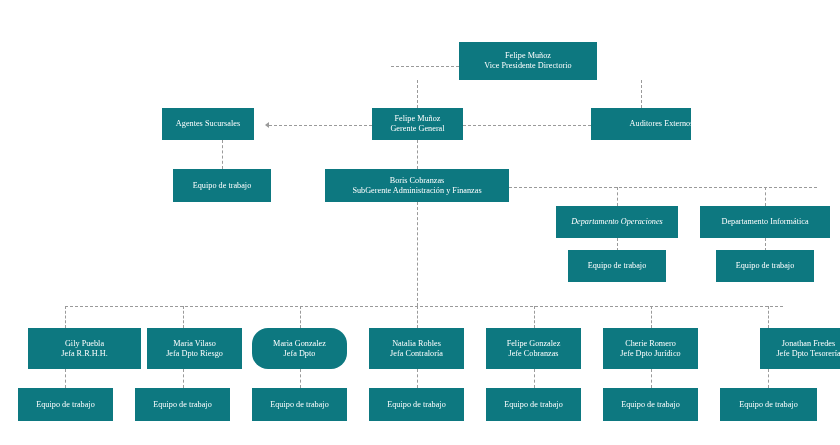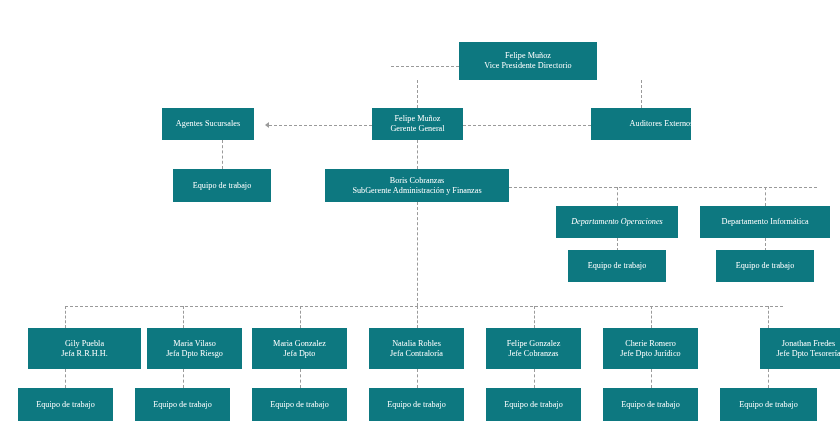--- a/index.html
+++ b/index.html
@@ -149,21 +149,21 @@
   <div class="node" style="left:28px; top:328px; width:113px; height:41px;">
     <span class="l1">Gily Puebla</span>
     <span class="l2">Jefa R.R.H.H.</span>
   </div>
 
   <div class="node" style="left:135px; top:328px; width:95px; height:41px;margin-left:12px;">
     <span class="l1">Maria Vilaso</span>
     <span class="l2">Jefa Dpto Riesgo</span>
   </div>
 
-  <div class="node" style="left:252px; top:328px; width:95px; height:41px;">
+  <div class="node" style="left:252px; top:328px; width:95px; height:41px;border-radius:16px;">
     <span class="l1">Maria Gonzalez</span>
     <span class="l2">Jefa Dpto</span>
   </div>
 
   <div class="node" style="left:369px; top:328px; width:95px; height:41px;">
     <span class="l1">Natalia Robles</span>
     <span class="l2">Jefa Contraloría</span>
   </div>
 
   <div class="node" style="left:486px; top:328px; width:95px; height:41px;">

